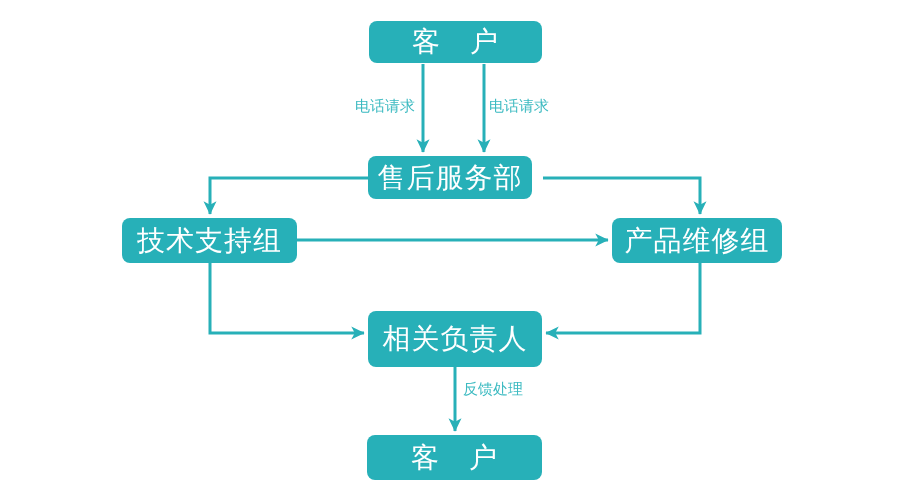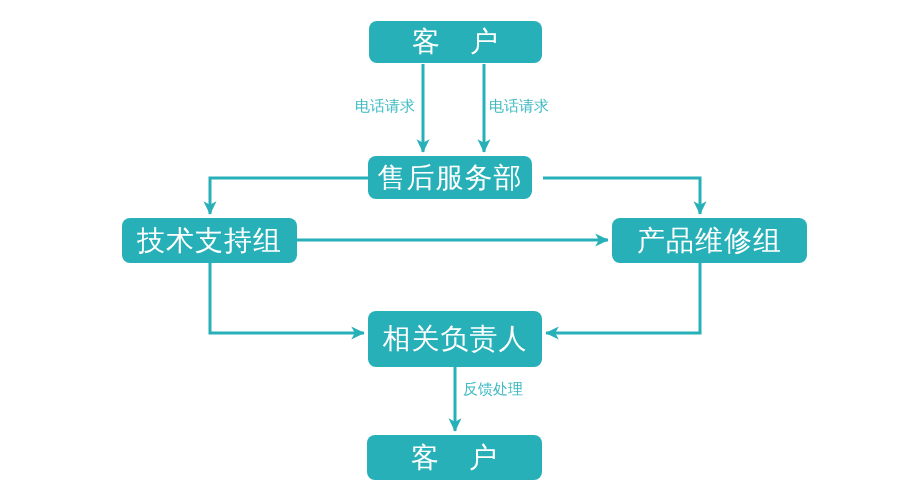--- a/index.html
+++ b/index.html
@@ -49,21 +49,21 @@
     line-height: 26px;
     white-space: nowrap;
   }
 
   .edge-label.align-right { text-align: right; }
 
   
   #n-customer-top   { left: 369px; top: 21px;  width: 173px; height: 42px; }
   #n-after-sales    { left: 368px; top: 156px; width: 164px; height: 43px; font-family: Liberation Mono, monospace; }
   #n-tech-support   { left: 122px; top: 218px; width: 175px; height: 45px; }
-  #n-product-repair { left: 612px; top: 218px; width: 195px; height: 45px; }
+  #n-product-repair { left: 612px; top: 218px; width: 170px; height: 45px; }
   #n-responsible    { left: 368px; top: 311px; width: 174px; height: 56px; }
   #n-customer-bottom{ left: 367px; top: 435px; width: 175px; height: 45px; }
 
   
   #l-phone    { left: 317px; top: 93px;  width: 98px; }
   #l-network  { left: 489px; top: 93px; }
   #l-feedback { left: 463px; top: 376px; }
 </style>
 </head>
 <body>

